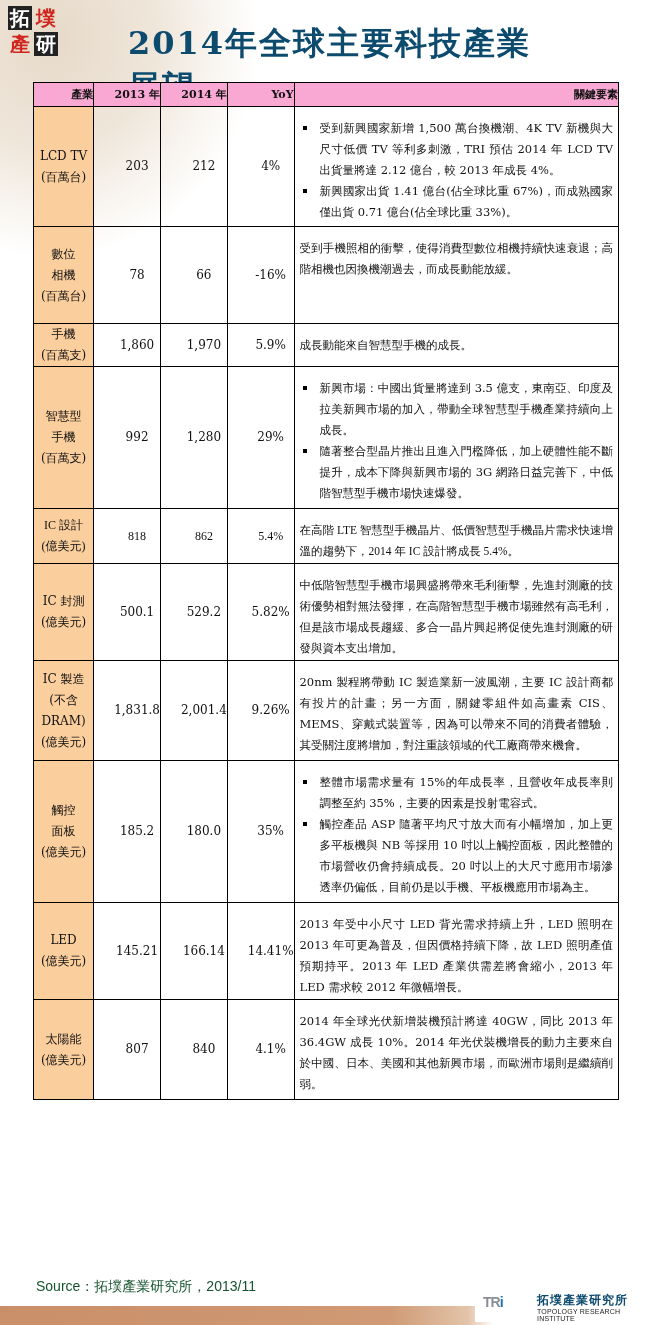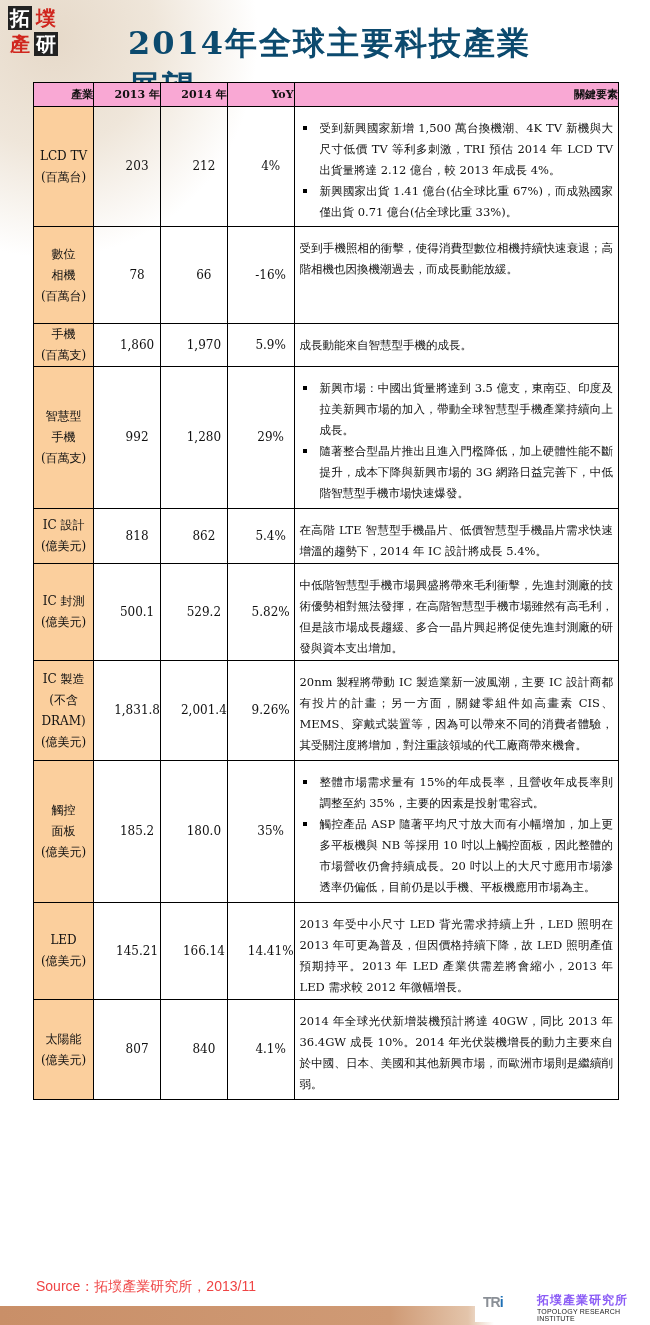--- a/index.html
+++ b/index.html
@@ -36,30 +36,30 @@
   td.ind { background: #fbcf9d; text-align: center; vertical-align: middle; padding: 0 2px; }
   td.ind span { display: block; }
   td.num { text-align: center; vertical-align: middle; padding-left: 20px; }
   td.key { padding: 11px 5px 1px 5px; vertical-align: top; text-align: justify; font-size: 11.5px; }
   td.key ul { list-style: none; }
   td.key li { position: relative; padding-left: 20px; }
   td.key li::before { content: ""; position: absolute; left: 3px; top: 8px; width: 4px; height: 4px; background: #000; }
 
   .source {
     position: absolute; left: 36px; top: 1278px;
-    font-family: "Liberation Sans", sans-serif; font-size: 14px; color: #ef4444;
+    font-family: "Liberation Sans", sans-serif; font-size: 14px; color: #14532d;
   }
   .footer-bar {
     position: absolute; left: 0; top: 1306px; width: 650px; height: 19px;
     background: linear-gradient(90deg, #c98f68 0%, #cf9a75 60%, #e3c4aa 72%, rgba(255,255,255,0) 76%);
   }
   .tri-logo { position: absolute; left: 475px; top: 1290px; width: 170px; height: 32px; background: #fff; border-radius: 14px 0 0 0; }
   .tri-mark { position: absolute; left: 8px; top: 4px; font-family: "Liberation Sans", sans-serif; font-size: 14px; font-weight: bold; color: #8a8f96; letter-spacing: -1px; }
   .tri-mark .i { color: #1d6fb5; }
-  .tri-cn { position: absolute; left: 62px; top: 2px; font-family: "DejaVu Sans", sans-serif; font-size: 12px; font-weight: bold; color: #8b5cf6; letter-spacing: 1px; }
+  .tri-cn { position: absolute; left: 62px; top: 2px; font-family: "DejaVu Sans", sans-serif; font-size: 12px; font-weight: bold; color: #0c4a6e; letter-spacing: 1px; }
   .tri-en { position: absolute; left: 62px; top: 18px; font-family: "Liberation Sans", sans-serif; font-size: 7px; color: #222; letter-spacing: 0.2px; }
 </style>
 </head>
 <body>
 
 <div class="bg-map"></div>
 
 <div class="logo">
   <div class="ch c1">拓</div>
   <div class="ch c2">墣</div>
@@ -136,21 +136,21 @@
         <td class="num">992</td>
         <td class="num">1,280</td>
         <td class="num">29%</td>
         <td class="key">
           <ul>
             <li>新興市場：中國出貨量將達到 3.5 億支，東南亞、印度及拉美新興市場的加入，帶動全球智慧型手機產業持續向上成長。</li>
             <li>隨著整合型晶片推出且進入門檻降低，加上硬體性能不斷提升，成本下降與新興市場的 3G 網路日益完善下，中低階智慧型手機市場快速爆發。</li>
           </ul>
         </td>
       </tr>
-      <tr style="height: 42px;">
+      <tr style="height: 42px; font-family: Liberation Serif, serif;">
         <td class="ind">
           <span>IC 設計</span>
           <span>(億美元)</span>
         </td>
         <td class="num">818</td>
         <td class="num">862</td>
         <td class="num">5.4%</td>
         <td class="key">
           <div>在高階 LTE 智慧型手機晶片、低價智慧型手機晶片需求快速增溫的趨勢下，2014 年 IC 設計將成長 5.4%。</div>
         </td>

